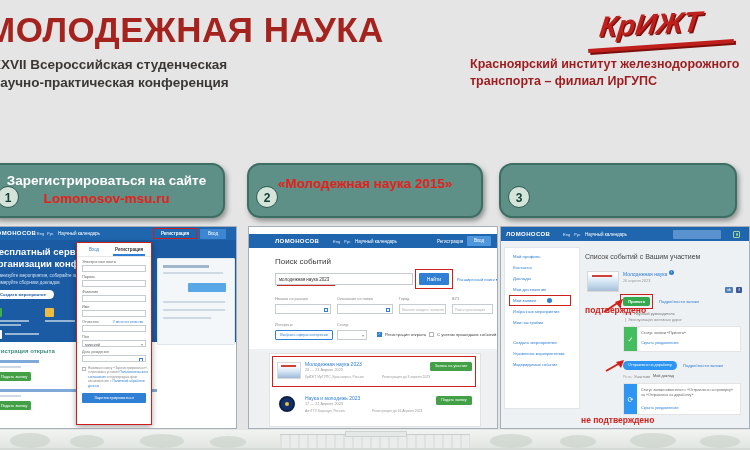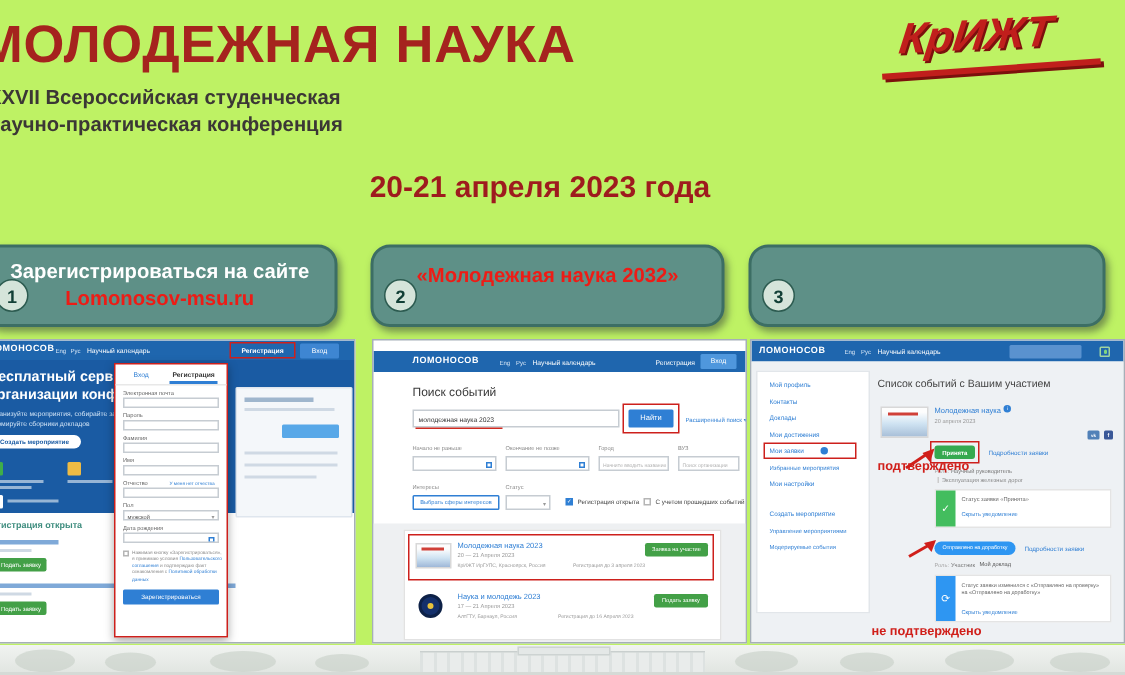--- a/index.html
+++ b/index.html
@@ -1,16 +1,16 @@
 <!DOCTYPE html>
 <html><head>
 <meta charset="utf-8">
 <style>
   html,body{margin:0;padding:0;background:#fff;}
-  .slide{position:relative;width:750px;height:450px;overflow:hidden;background:#bef264;
+  .slide{position:relative;width:750px;height:450px;overflow:hidden;background:#e5e5e5;
          font-family:"Liberation Sans","DejaVu Sans",sans-serif;}
   .abs{position:absolute;}
 
   
   .main-title{left:-14px;top:10px;font-size:35px;font-weight:bold;color:#a5231e;letter-spacing:.5px;white-space:nowrap;}
   .main-sub{left:-8px;top:56px;font-size:13.5px;font-weight:bold;color:#3b3735;line-height:18px;white-space:nowrap;}
   .logo-wrap{left:592px;top:6px;width:150px;height:50px;}
   .logo-txt{left:8px;top:2px;font-size:29px;font-weight:bold;font-style:italic;color:#c01f1c;
             transform:skewX(-10deg) rotate(-3deg);text-shadow:1.5px 1.5px 0 #7c100d;white-space:nowrap;}
   .logo-line{left:-4px;top:38px;width:146px;height:4px;background:#c01f1c;transform:rotate(-4deg);box-shadow:2px 2px 0 #7c100d;}
@@ -60,32 +60,33 @@
   <div class="abs main-sub">
     <div>XXVII Всероссийская студенческая</div>
     <div>научно-практическая конференция</div>
   </div>
 
   <div class="abs logo-wrap">
     <div class="abs logo-txt">КрИЖТ</div>
     <div class="abs logo-line"></div>
   </div>
   <div class="abs inst-txt">
-  </div>
-
-  <div class="abs date-txt">20-21 апреля 2023 года</div>
+    <div>Красноярский институт железнодорожного</div>
+    <div>транспорта – филиал ИрГУПС</div>
+  </div>
+
 
   <div class="abs banner" style="left:-12px;width:237px;">
     <span class="stepnum">1</span>
     <div class="l1">Зарегистрироваться на сайте</div>
     <div class="l2">Lomonosov-msu.ru</div>
   </div>
   <div class="abs banner" style="left:247px;width:236px;">
     <span class="stepnum">2</span>
-    <div class="l2">«Молодежная наука 2032»</div>
+    <div class="l2">«Молодежная наука 2015»</div>
   </div>
   <div class="abs banner" style="left:499px;width:238px;">
     <span class="stepnum">3</span>
   </div>
 
   <div class="abs panel" style="left:-12px;width:249px;">
 
     <div class="abs bluebar" style="left:0;top:0;width:249px;height:13px;">
       <span class="abs brand" style="left:3px;top:3px;font-size:6px;">ЛОМОНОСОВ</span>
       <span class="abs nav" style="left:48px;top:4px;font-size:4px;">Eng</span>

